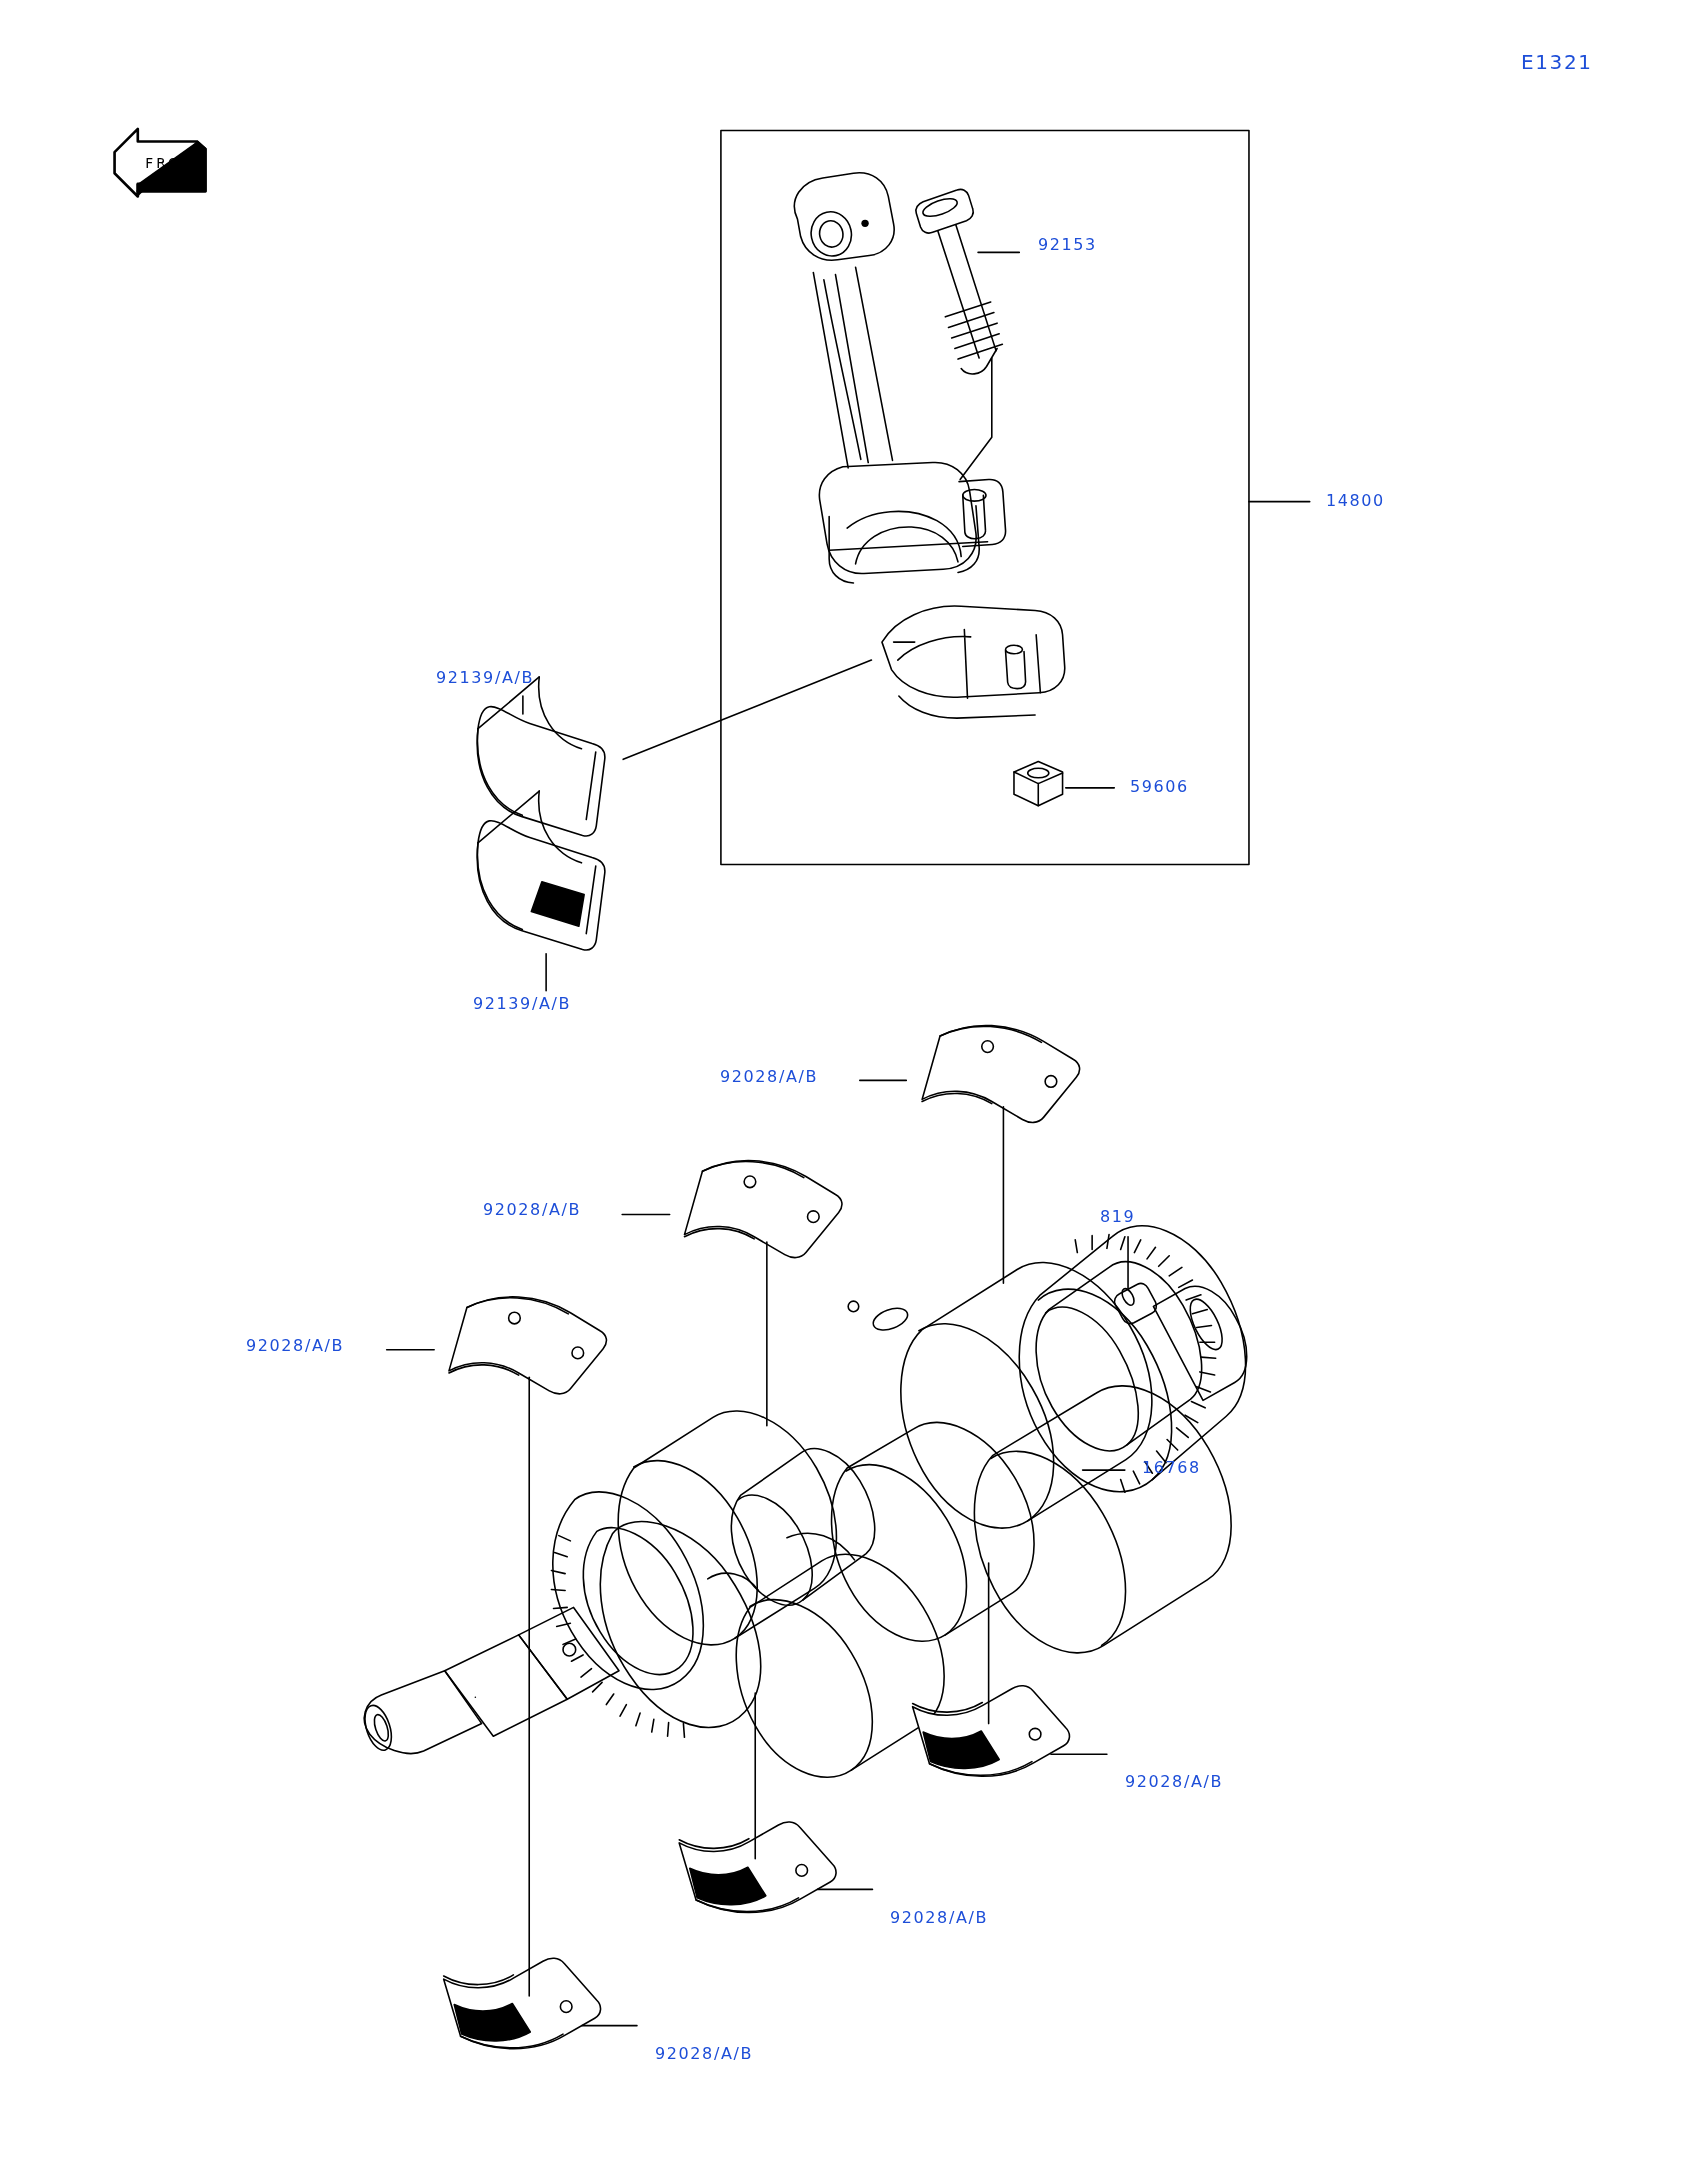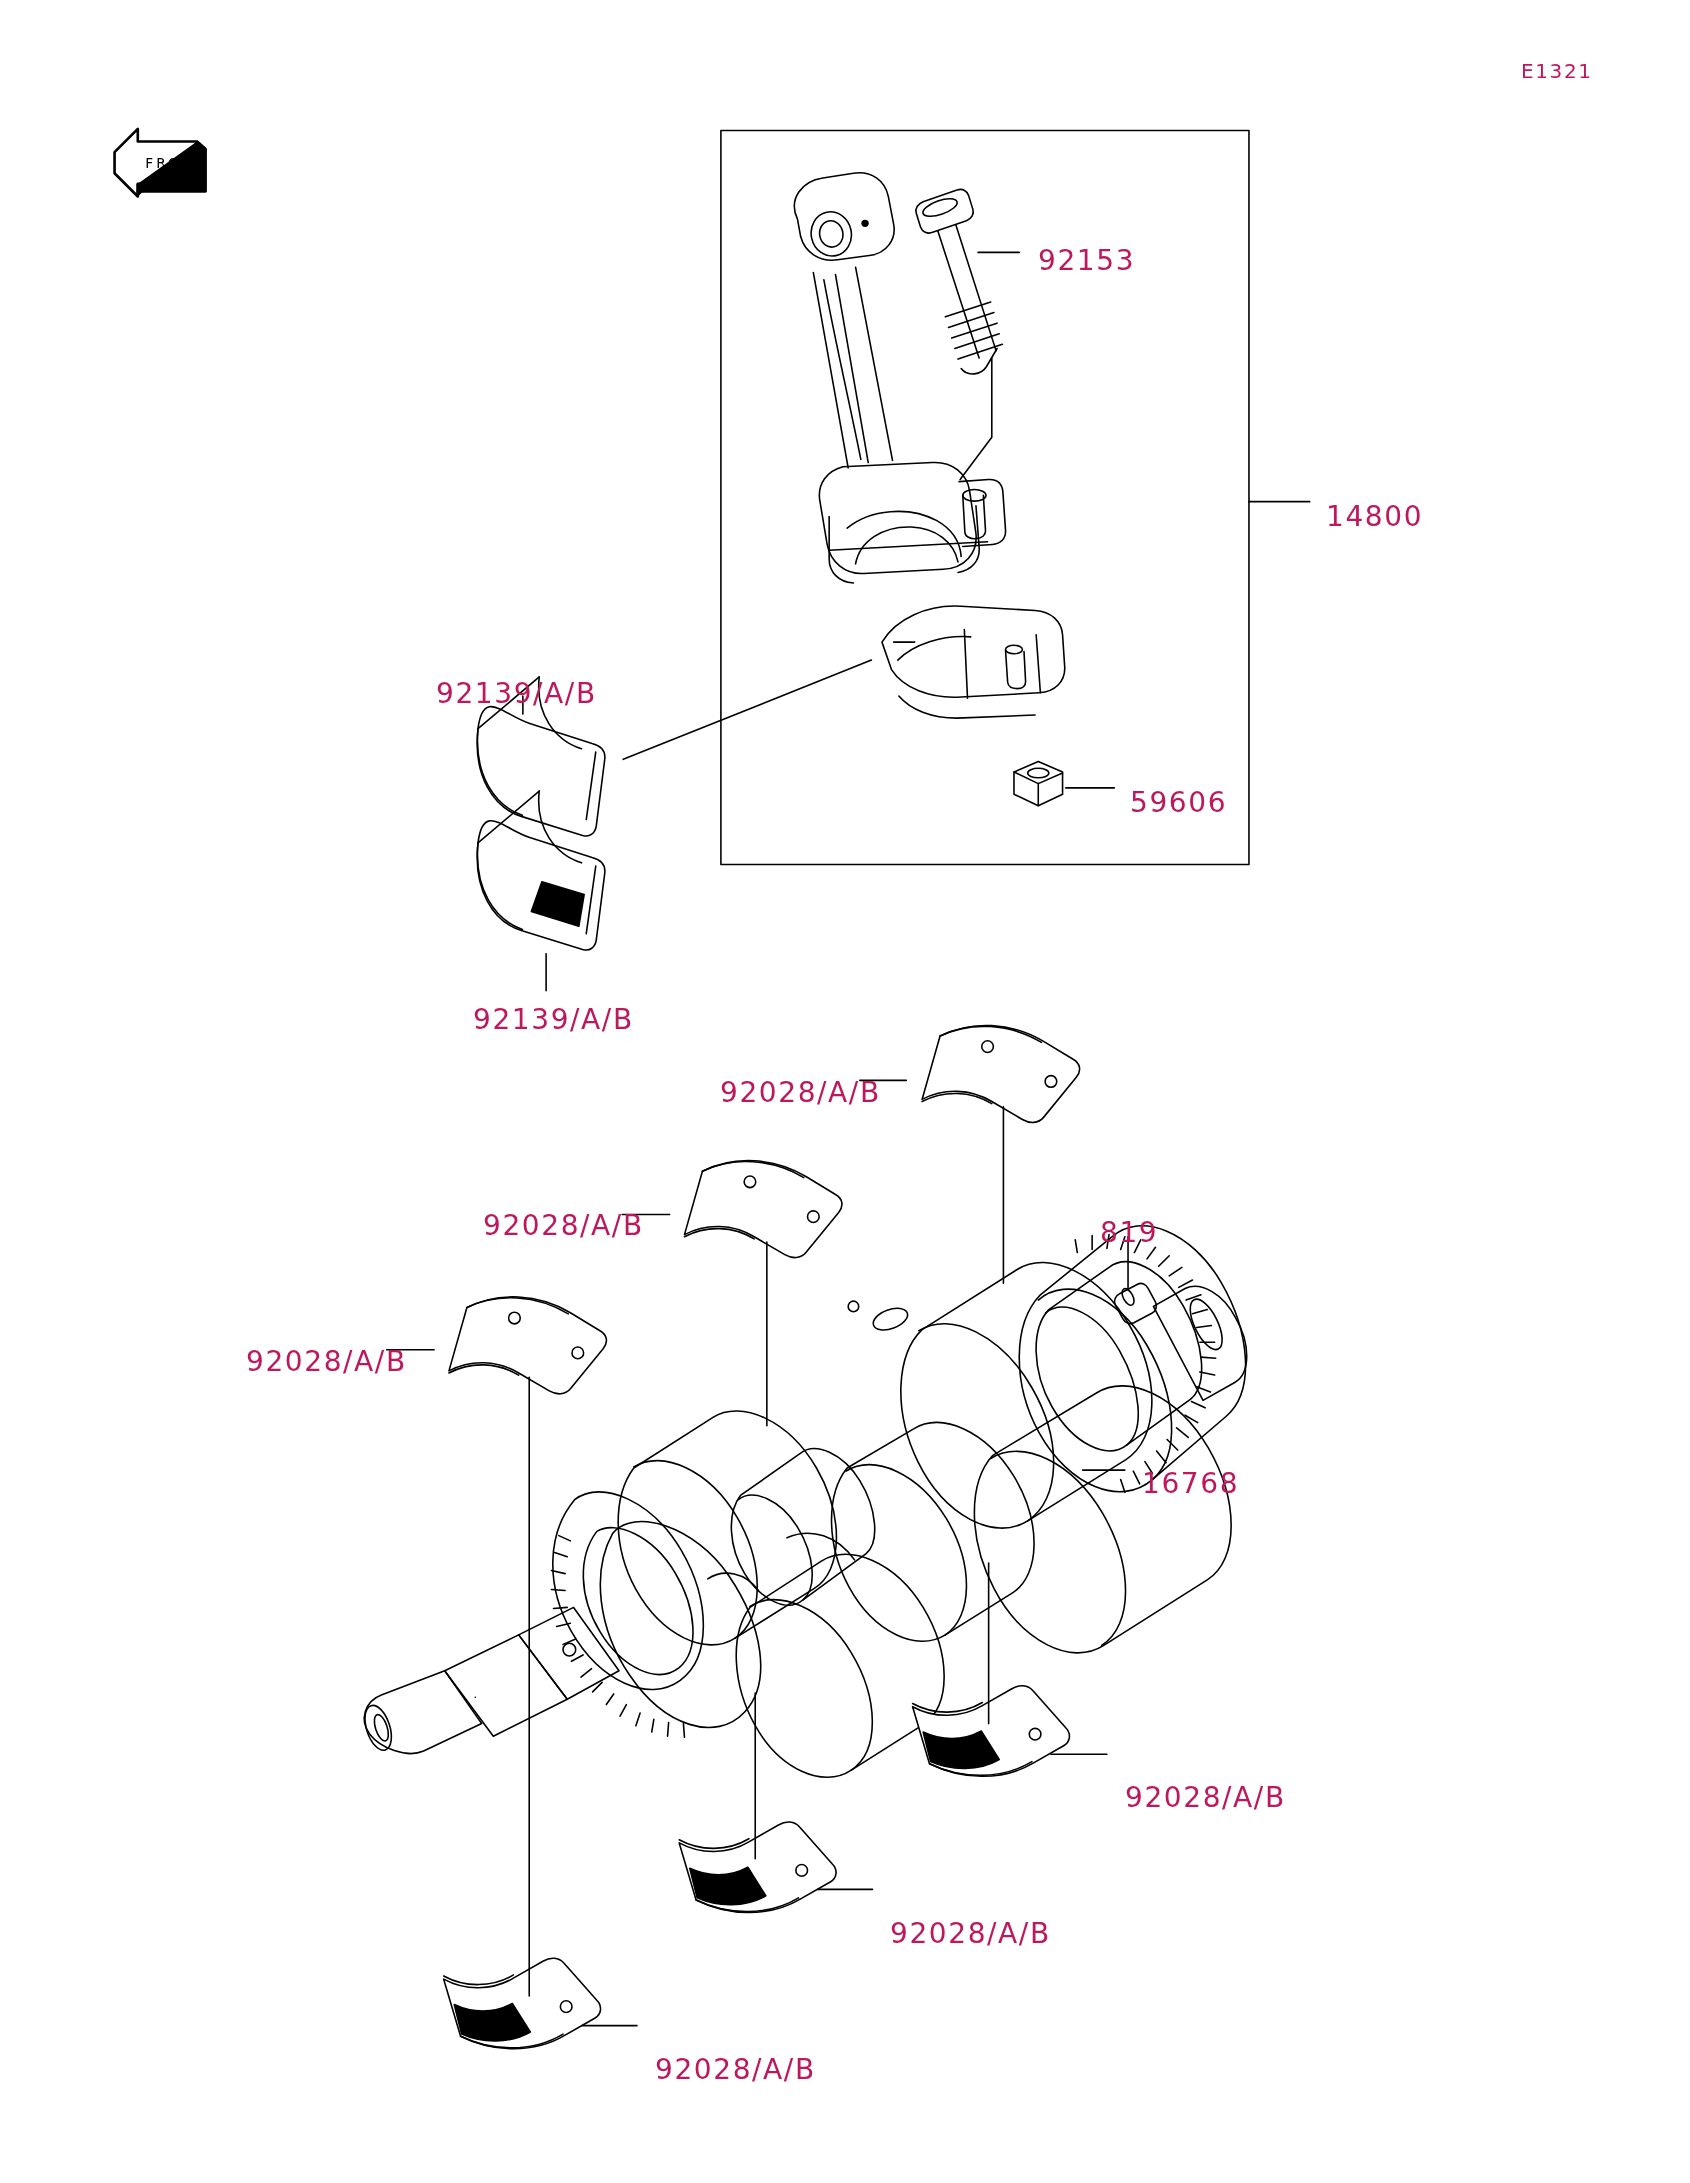--- a/index.html
+++ b/index.html
@@ -19,26 +19,25 @@
     position: absolute;
     left: 0; top: 0;
     width: 1690px;
     height: 2183px;
   }
   .lbl {
     position: absolute;
     font-family: "DejaVu Sans", sans-serif;
     font-size: 21px;
     letter-spacing: 1.1px;
-    color: #be185d;
+    color: #1d4ed8;
     white-space: nowrap;
-    margin-top: 9px;
   }
   .lbl.code {
-    font-size: 28px;
+    font-size: 16px;
     letter-spacing: 1.6px;
     text-align: right;
   }
   .lbl.sheetid {
     font-size: 20px;
     letter-spacing: 1.6px;
   }
   svg { display: block; }
   .front-badge {
     position: absolute;

